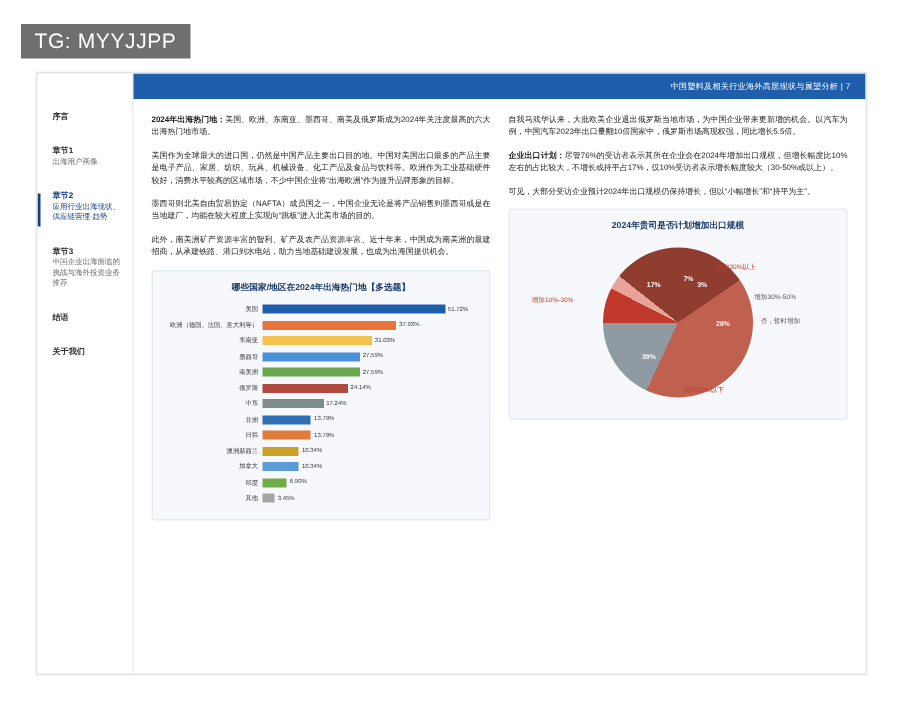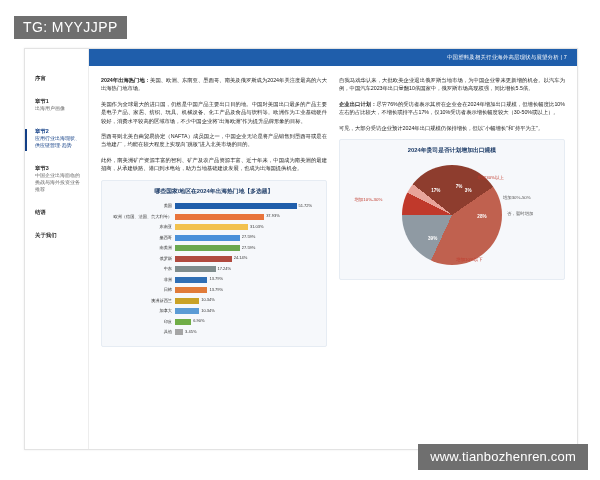--- a/index.html
+++ b/index.html
@@ -280,14 +280,13 @@
               <div class="pie-out red" style="left: 4%; top: 36px;">增加10%-30%</div>
               <div class="pie-out red" style="left: 52%; top: 96px;">增加10%以下</div>
               <div class="pie-out grey" style="left: 76%; top: 50px;">否，暂时增加</div>
             </div>
         </div>
       </div>
 
     </div>
   </div>
 
-  <div class="wm-url">www.tianbozhenren.com</div>
 </div>
 
 </body></html>

